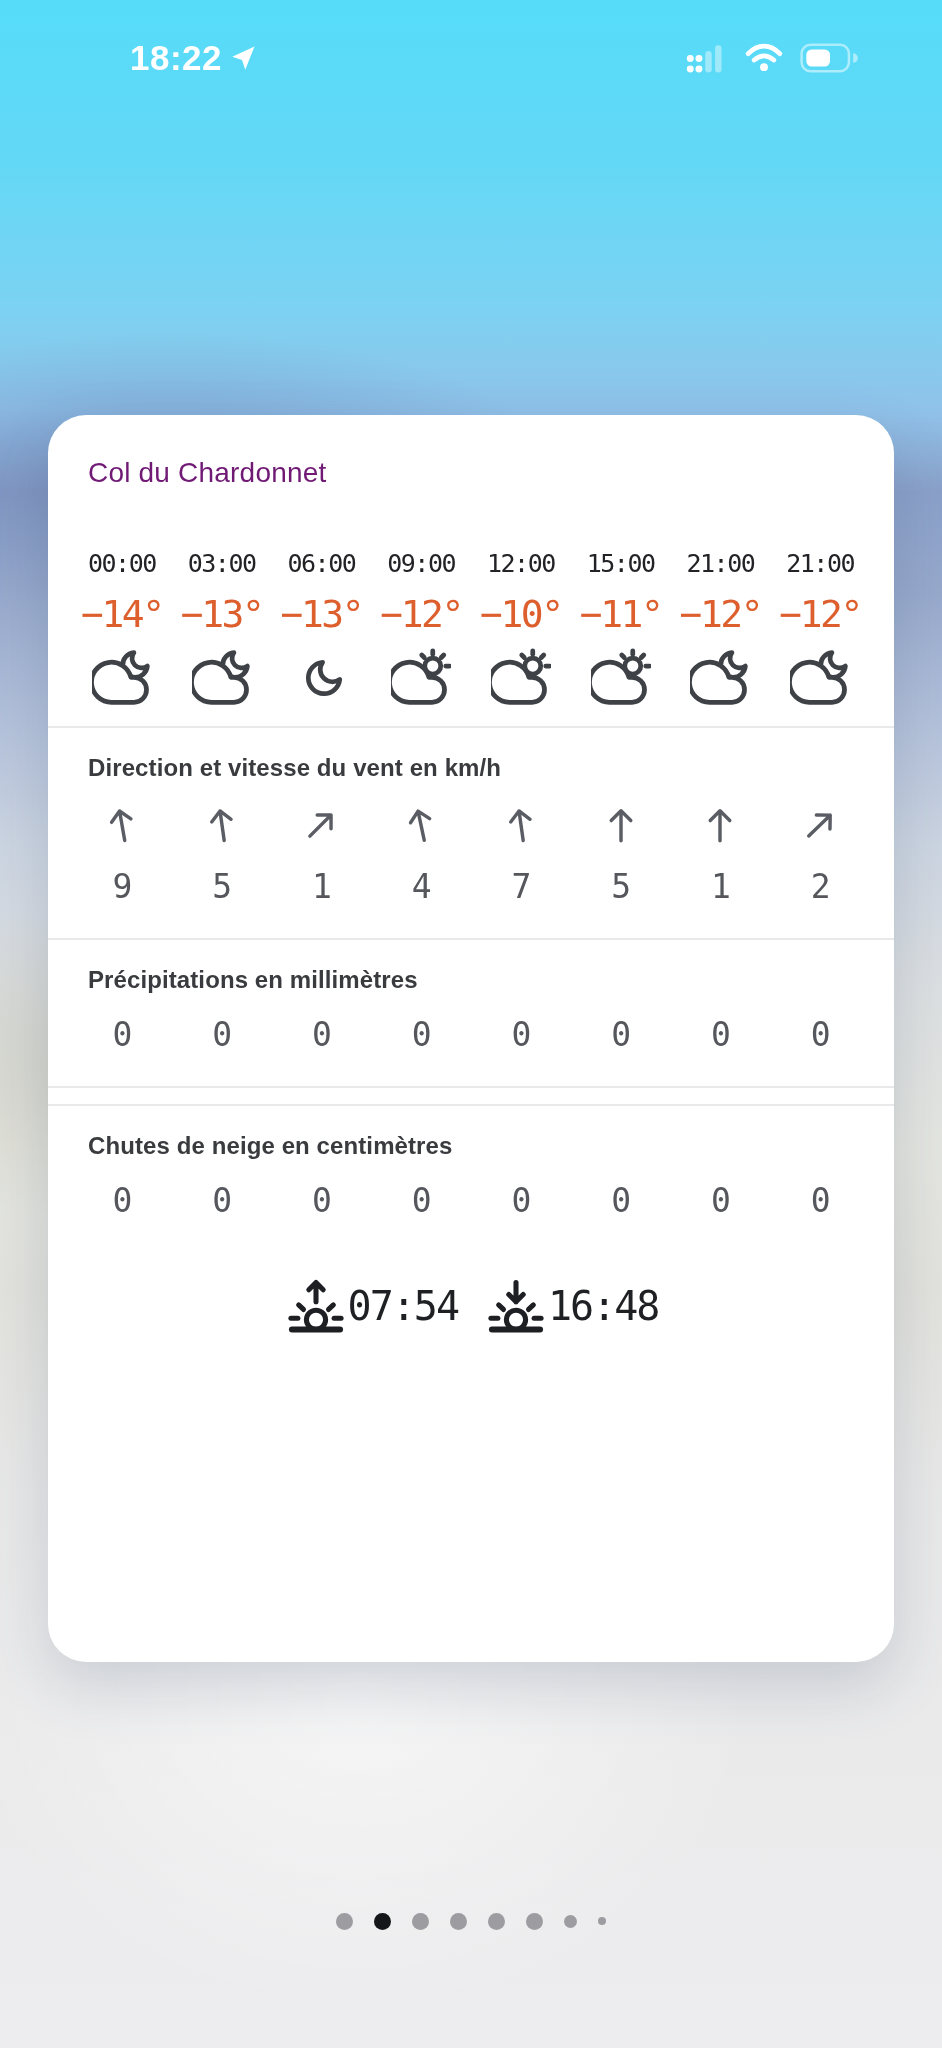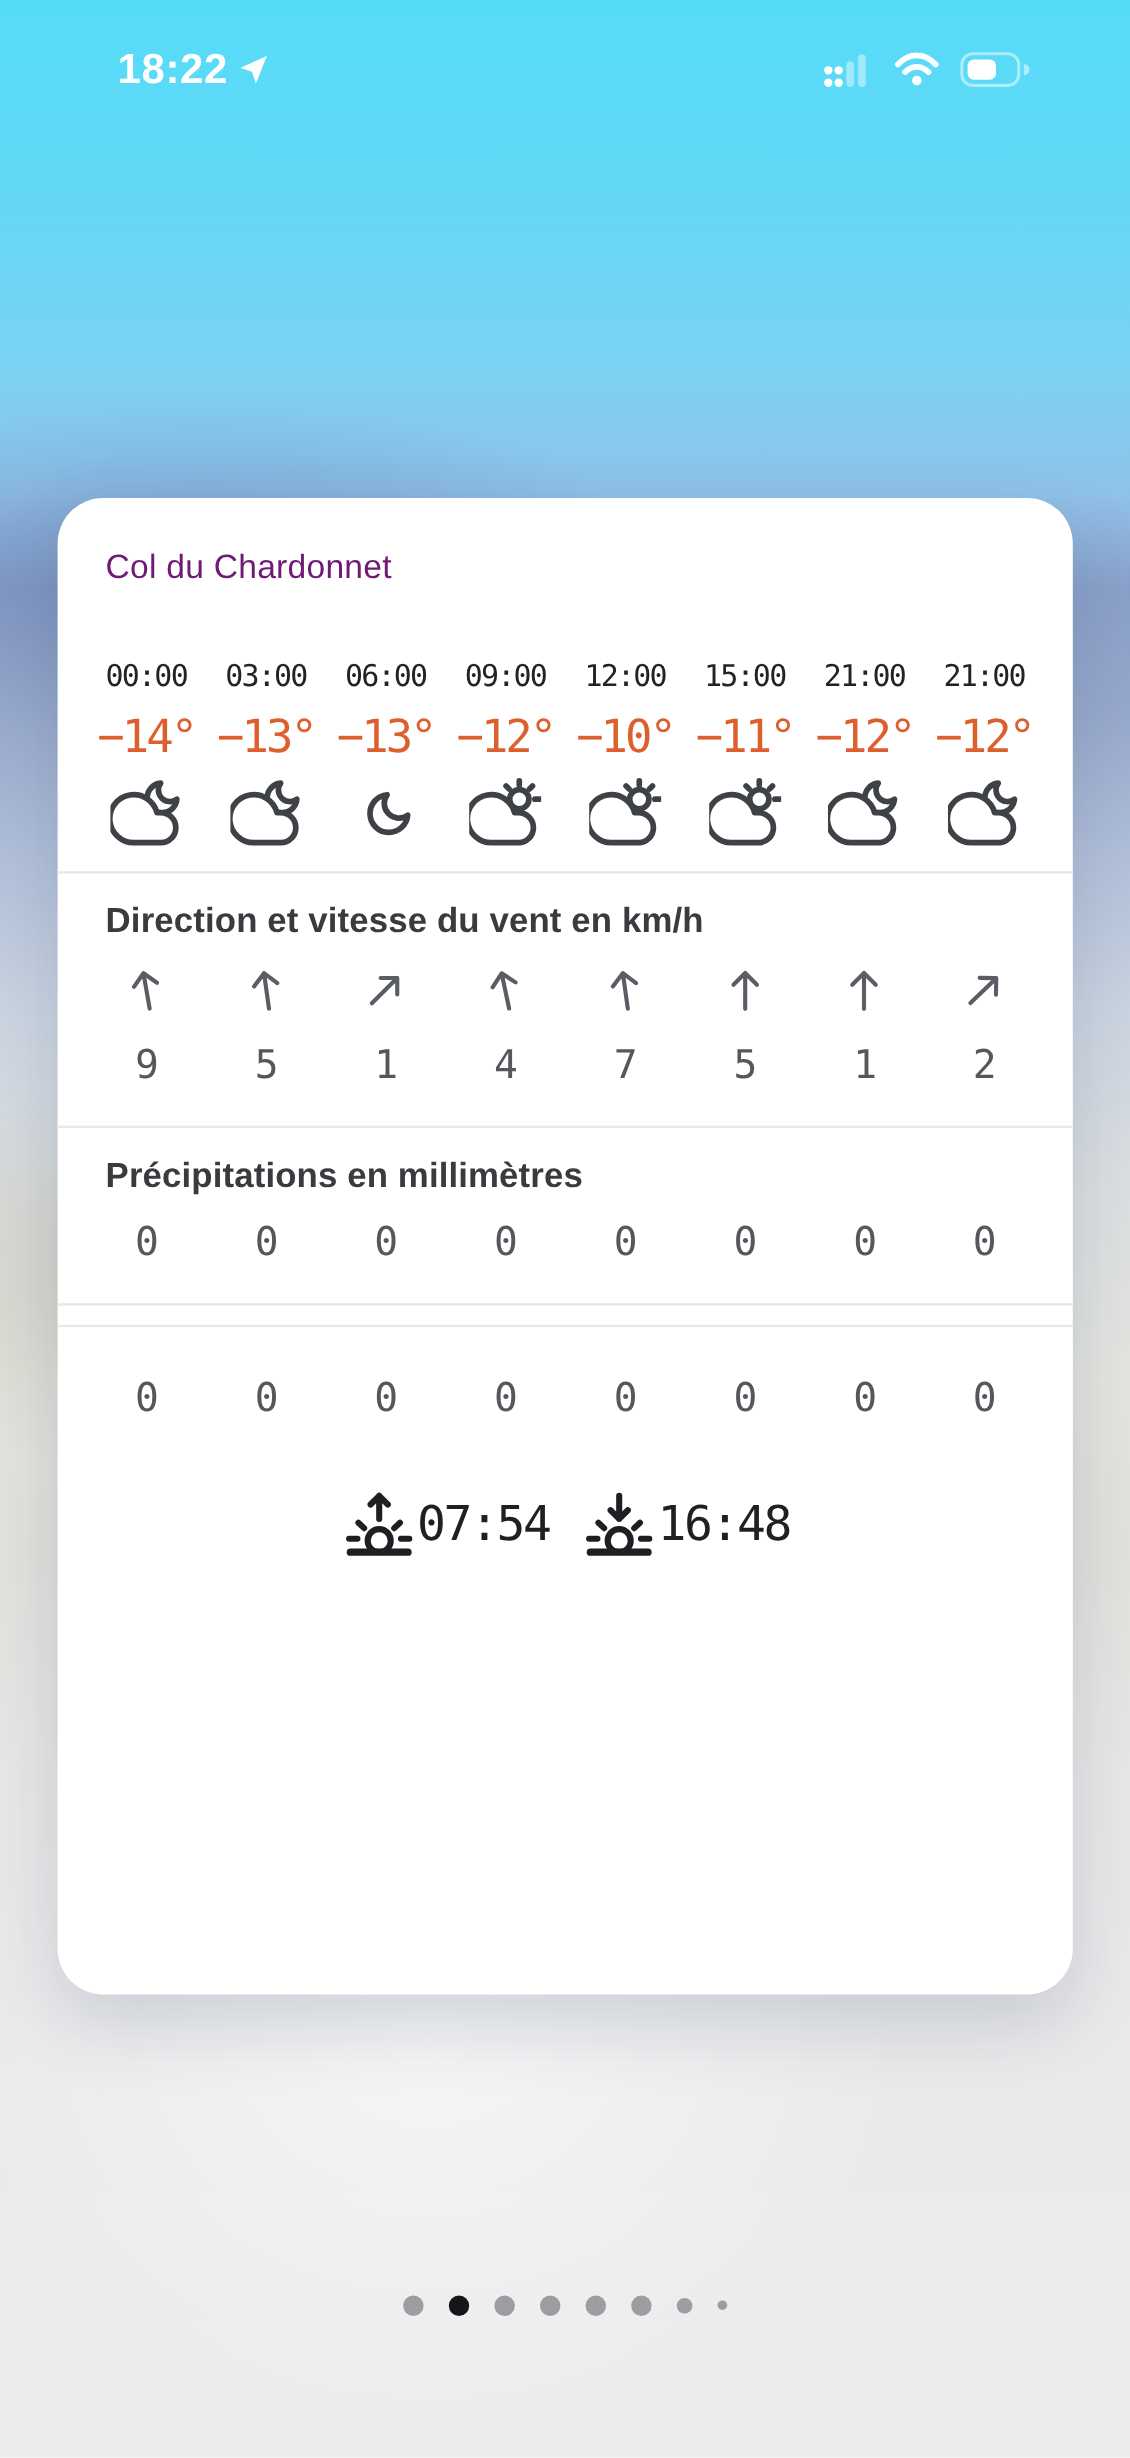--- a/index.html
+++ b/index.html
@@ -14,21 +14,21 @@
         #55DCF9 0%, #63D8F6 8%, #7CD2F2 15%, #90C2E9 20%,
         #8AA0C9 24%, #97A9CC 29%, #B2C0DA 35%, #CBD4E1 41%,
         #DCDFE1 48%, #E4E5E0 56%, #E2E2DD 63%, #E8E8E8 73%, #EDEDEF 100%);
   }
   .status-bar{
     position:absolute;top:34px;left:0;right:0;height:48px;
     display:flex;justify-content:space-between;align-items:center;
     padding:0 82px 0 98px;color:#fff;
   }
   .status-left{display:flex;align-items:center;gap:6px;}
-  .status-time{font-size:35px;font-weight:700;letter-spacing:0.5px;}
+  .status-time{font-size:35px;font-weight:700;letter-spacing:0.5px;margin-left:32px;}
   .status-right{display:flex;align-items:center;gap:17px;}
 
   .card{
     position:absolute;left:48px;top:415px;width:846px;height:1247px;
     background:#FFFFFF;border-radius:38px;box-sizing:border-box;
     padding:34px 40px 0 40px;
     box-shadow:0 24px 60px rgba(60,80,110,0.20);
   }
   .card h1{
     margin:0;font-size:28px;line-height:48px;font-weight:400;color:#701a75;letter-spacing:0.2px;
@@ -43,21 +43,21 @@
   .mono{font-family:"DejaVu Sans Mono",monospace;}
   .cols{display:grid;grid-template-columns:repeat(8,1fr);justify-items:center;align-items:center;margin:0 -16px;}
   .hours{margin-top:52px;font-size:25px;letter-spacing:-1.5px;color:#232327;}
   .temps{margin-top:14px;font-size:38px;letter-spacing:-2.5px;color:#DE5F2E;}
   .wicons{margin-top:10px;height:64px;color:#3E4247;}
   .wicons svg{width:60px;height:60px;display:block;}
 
   .divider{height:2px;background:#E9E9EB;margin:16px -40px 0 -40px;border:0;}
 
   .sub{padding-top:22px;}
-  .sub h2{margin:0;font-size:29px;line-height:36px;font-weight:700;color:#3A3B3E;letter-spacing:0.1px;}
+  .sub h2{margin:0;font-size:24px;line-height:36px;font-weight:700;color:#3A3B3E;letter-spacing:0.1px;}
   .arrows{margin-top:14px;height:50px;color:#5A5D63;}
   .arrows svg{width:46px;height:46px;display:block;}
   .nums{margin-top:14px;font-size:33px;color:#55575C;letter-spacing:-1px;height:44px;}
   .nums.wide{letter-spacing:-2.5px;}
   .sub.pad-b{padding-bottom:14px;}
 
   .sun-row{
     margin-top:52px;display:flex;justify-content:center;align-items:center;
     font-size:40px;color:#1F2023;letter-spacing:-2px;
   }
@@ -263,20 +263,21 @@
         <span>0</span>
       </div>
   </section>
 
   <hr class="divider">
 
 
   <hr class="divider">
 
   <section class="sub">
+    <h2>Chutes de neige en centimètres</h2>
     <div class="cols nums mono" id="snowfall-row">
         <span>0</span>
         <span>0</span>
         <span>0</span>
         <span>0</span>
         <span>0</span>
         <span>0</span>
         <span>0</span>
         <span>0</span>
       </div>

